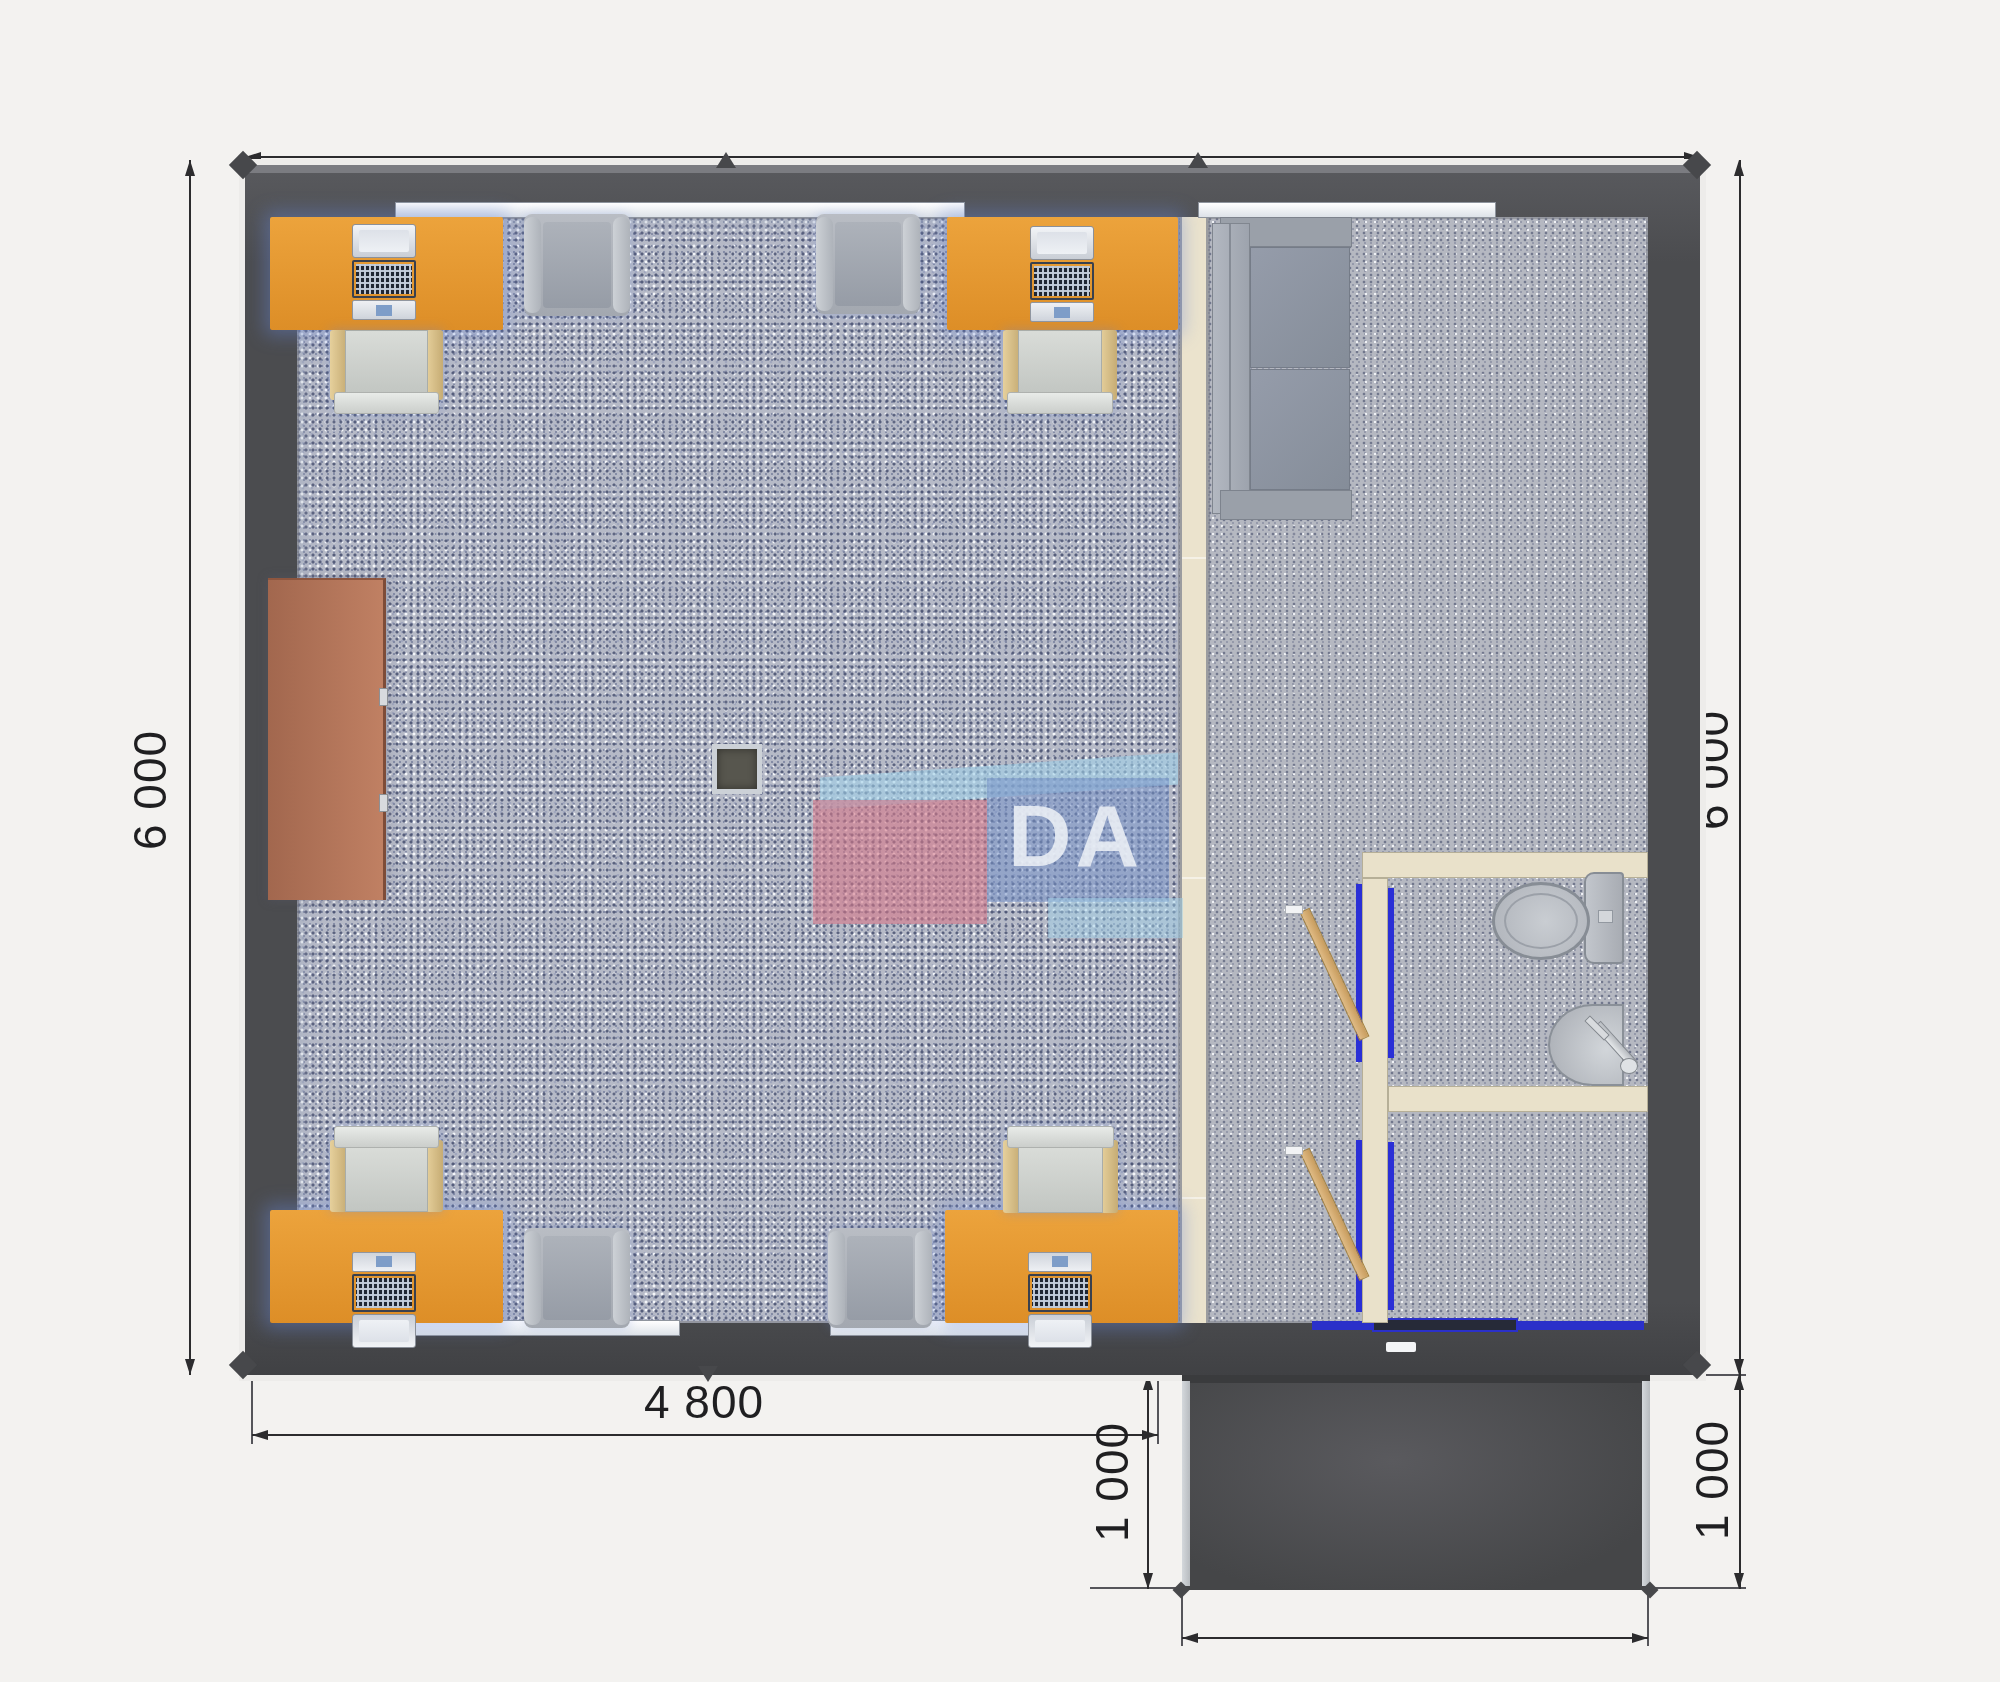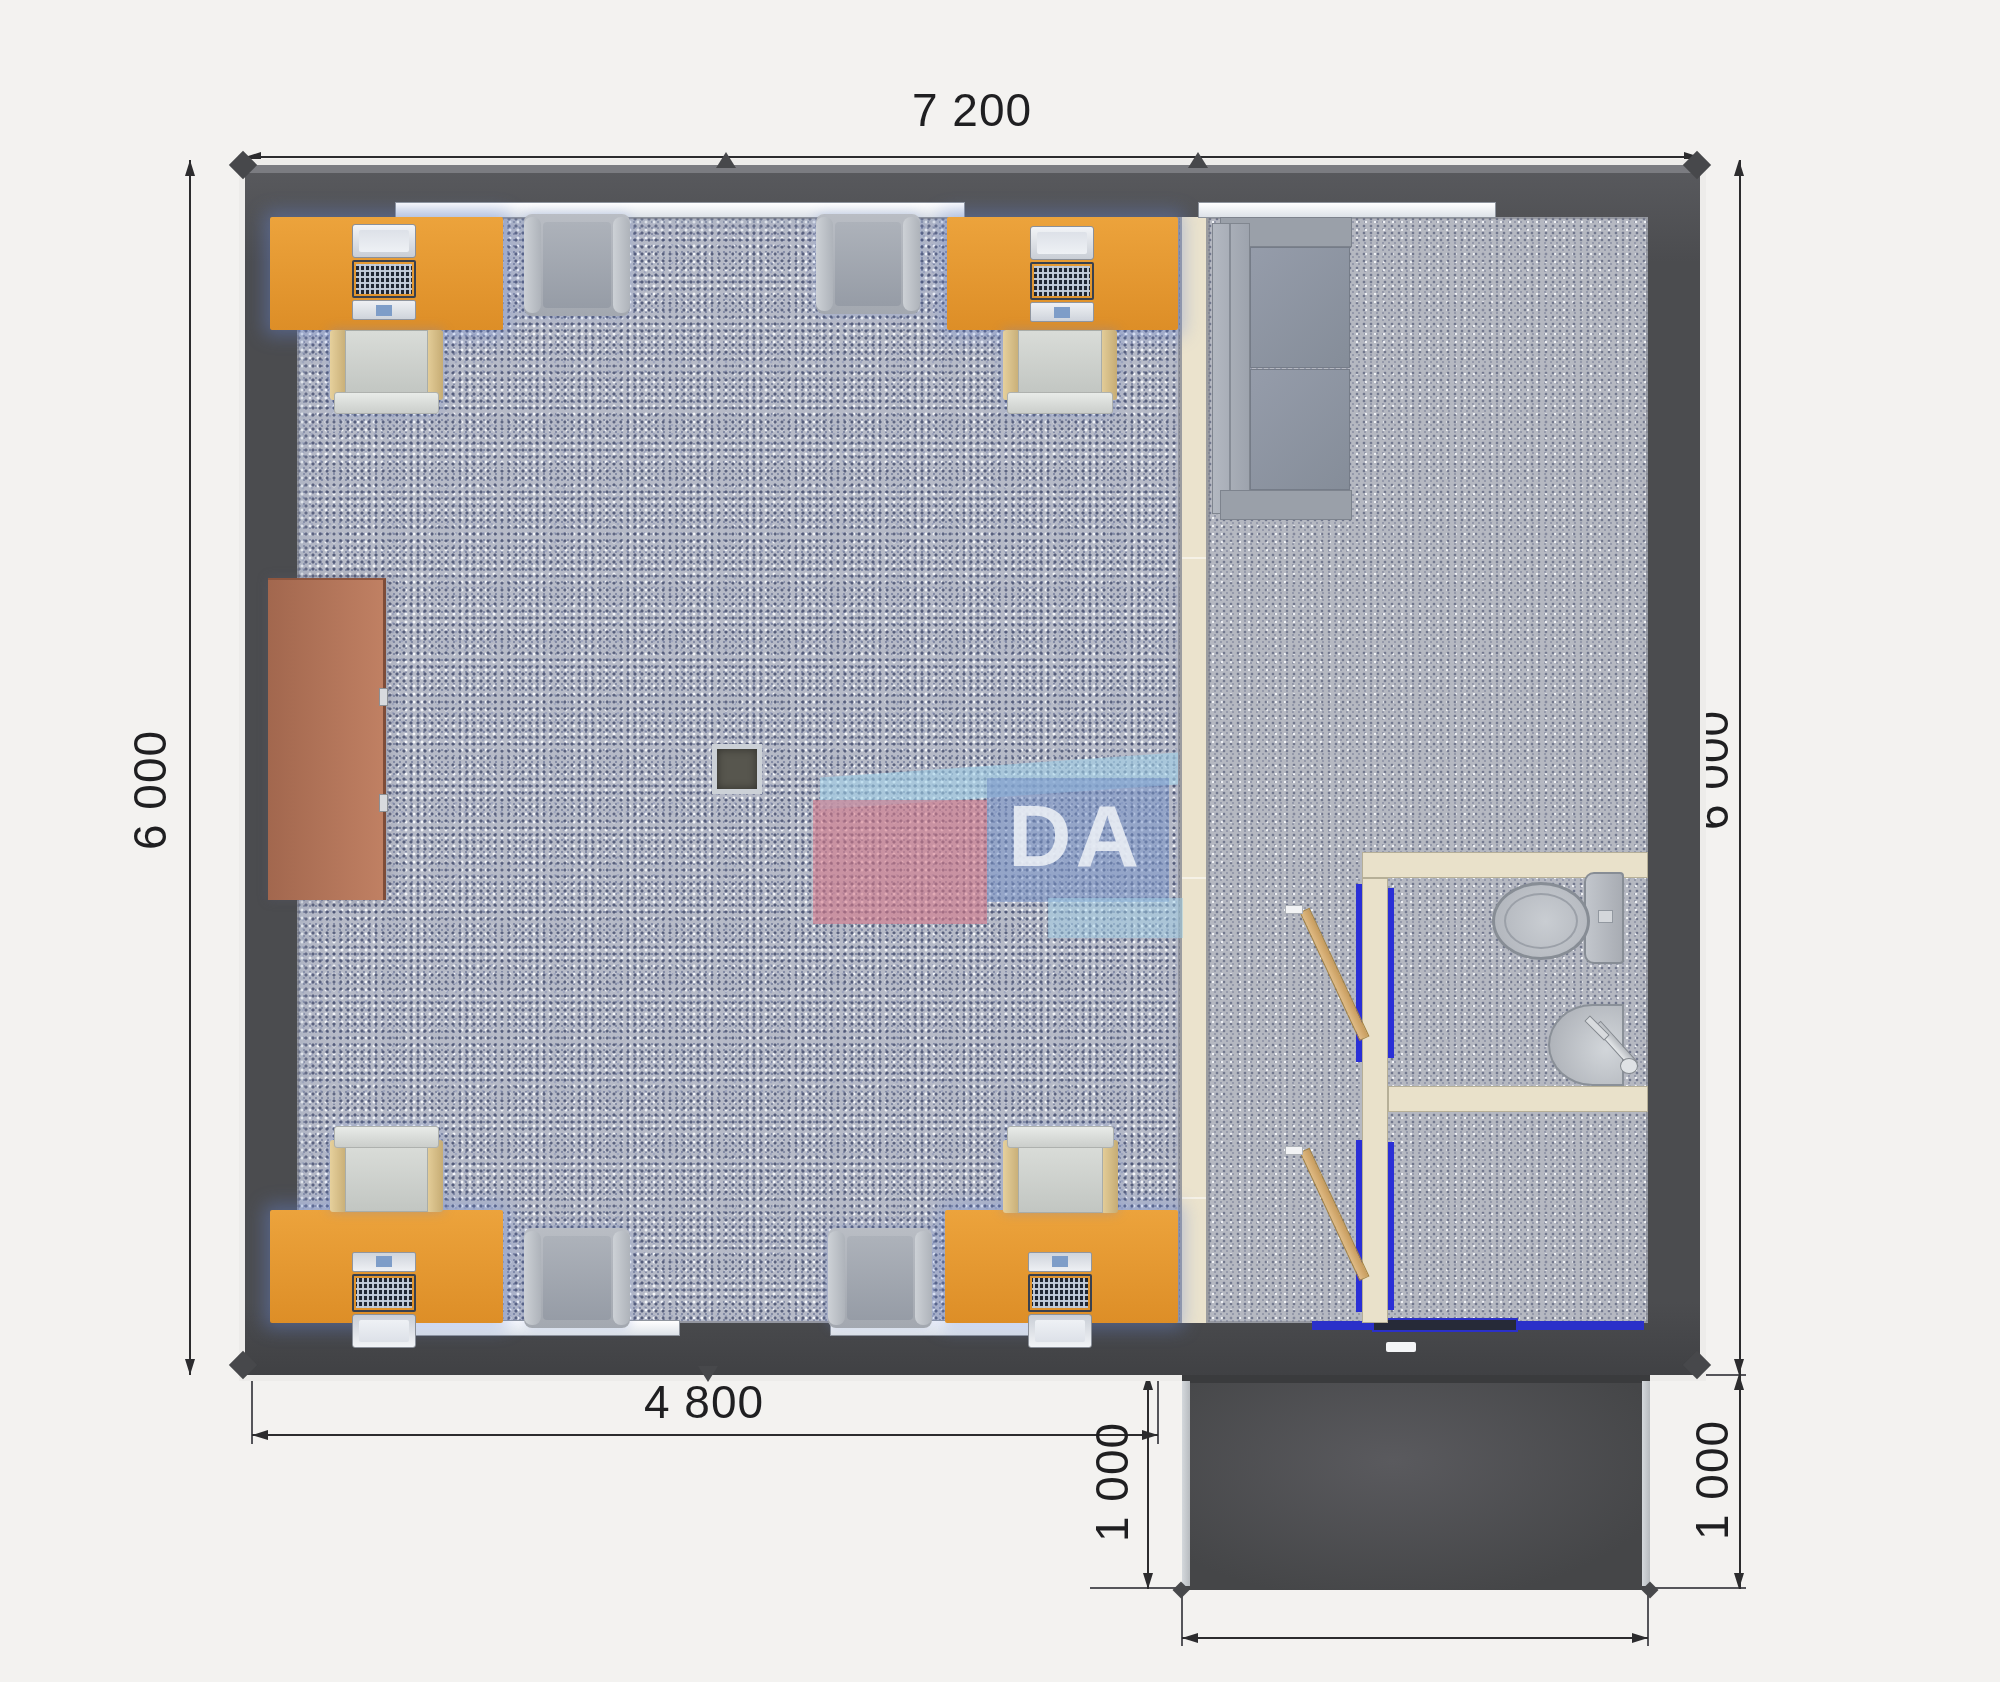--- a/index.html
+++ b/index.html
@@ -109,21 +109,20 @@
   #wm-sky-tail{left:1048px;top:898px;width:135px;height:40px;background:rgba(160,208,232,.5);}
   #wm-pink{left:813px;top:800px;width:174px;height:124px;background:rgba(213,120,136,.6);}
   #wm-blue{left:987px;top:778px;width:182px;height:124px;background:rgba(120,148,200,.55);}
   .wm-text{position:absolute;font-size:88px;font-weight:bold;color:rgba(238,242,247,.85);letter-spacing:4px;line-height:1;}
 </style>
 </head>
 <body>
 
 <div id="canvas">
 
-  <div class="dim-label" style="left:810px;top:86px;width:324px;">7 200</div>
   <div class="dim-line" style="left:245px;top:156px;width:1455px;height:2px;"></div>
   <div class="ah ah-l" style="left:245px;top:152px;"></div>
   <div class="ah ah-r" style="left:1684px;top:152px;"></div>
 
   <div class="dim-label vert" style="left:70px;top:766px;width:160px;height:48px;">6 000</div>
   <div class="dim-line" style="left:189px;top:160px;width:2px;height:1215px;"></div>
   <div class="ah ah-u" style="left:185px;top:160px;"></div>
   <div class="ah ah-d" style="left:185px;top:1359px;"></div>
 
   <div class="dim-label vert" style="left:1632px;top:746px;width:160px;height:48px;">6 000</div>

